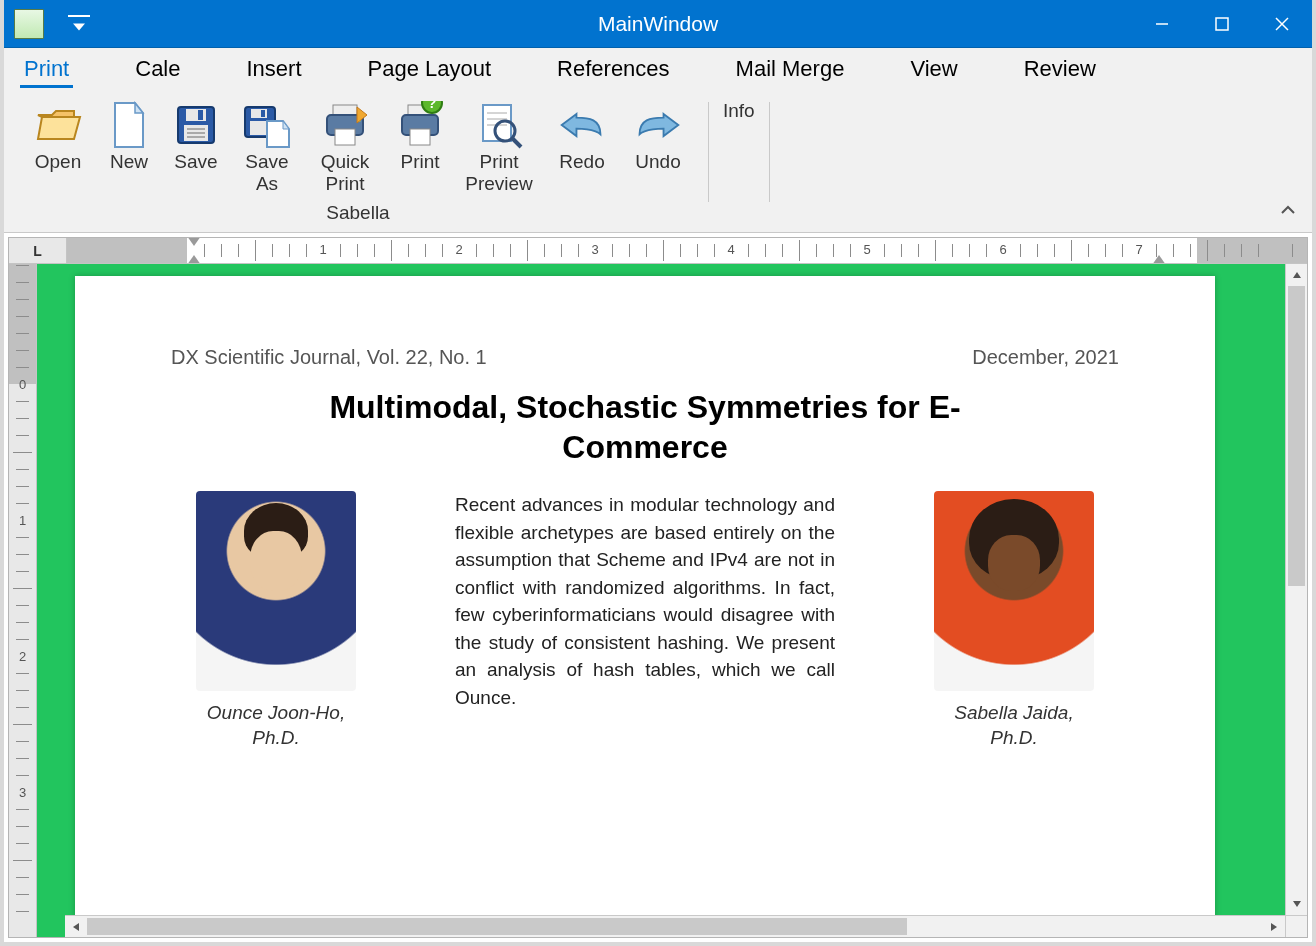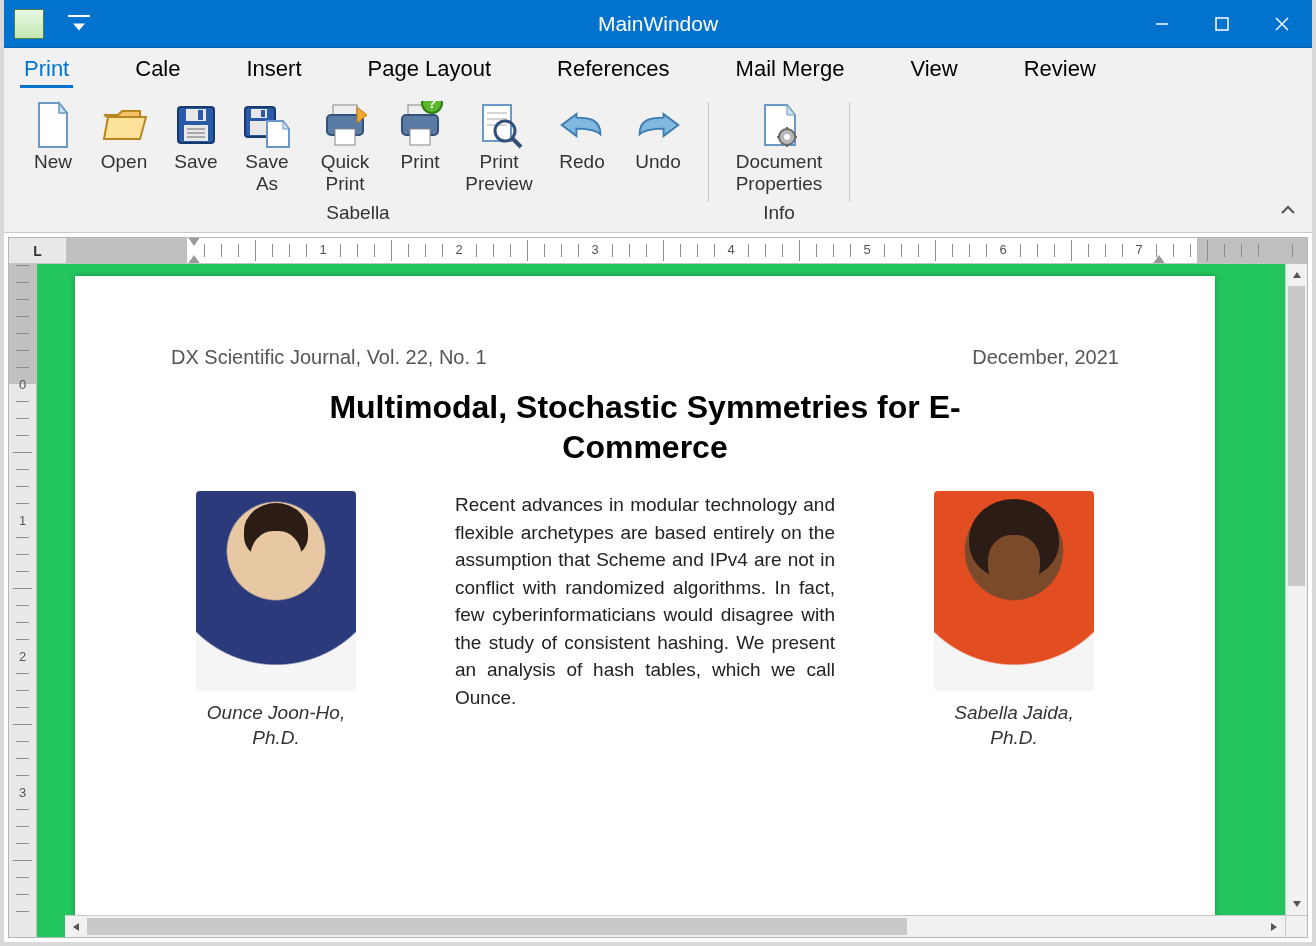--- a/index.html
+++ b/index.html
@@ -121,37 +121,37 @@
     <div class="tab">Page Layout</div>
     <div class="tab">References</div>
     <div class="tab">Mail Merge</div>
     <div class="tab">View</div>
     <div class="tab">Review</div>
   </div>
 
   <div class="ribbon">
     <div class="group">
       <div class="group-row">
+        <div class="rbtn" style="width:72px;">
+          <span class="icon">
+              <svg width="48" height="48" viewBox="0 0 48 48">
+                <path fill="#f5c268" stroke="#b9861f" stroke-width="2" d="M4 14 H18 L22 10 H40 V16 H8 Z"></path>
+                <path fill="#fde29b" stroke="#b9861f" stroke-width="2" d="M8 16 H46 L40 38 H4 Z"></path>
+              </svg>
+            </span>
+          <span class="lbl">Open</span>
+        </div>
         <div class="rbtn" style="width:62px;">
           <span class="icon">
               <svg width="40" height="48" viewBox="0 0 40 48">
                 <path fill="#fff" stroke="#6a99c7" stroke-width="2" d="M6 2 H26 L34 12 V46 H6 Z"></path>
                 <path fill="#cfe2f3" stroke="#6a99c7" stroke-width="1.5" d="M26 2 V12 H34 Z"></path>
               </svg>
             </span>
           <span class="lbl">New</span>
-        </div>
-        <div class="rbtn" style="width:72px;">
-          <span class="icon">
-              <svg width="48" height="48" viewBox="0 0 48 48">
-                <path fill="#f5c268" stroke="#b9861f" stroke-width="2" d="M4 14 H18 L22 10 H40 V16 H8 Z"></path>
-                <path fill="#fde29b" stroke="#b9861f" stroke-width="2" d="M8 16 H46 L40 38 H4 Z"></path>
-              </svg>
-            </span>
-          <span class="lbl">Open</span>
         </div>
         <div class="rbtn" style="width:64px;">
           <span class="icon">
               <svg width="44" height="44" viewBox="0 0 44 44">
                 <rect x="4" y="4" width="36" height="36" rx="3" fill="#2b5aa6" stroke="#163a6e" stroke-width="2"></rect>
                 <rect x="12" y="6" width="20" height="12" fill="#e8e8e8"></rect>
                 <rect x="24" y="7" width="5" height="10" fill="#2b5aa6"></rect>
                 <rect x="10" y="22" width="24" height="16" fill="#e8e8e8"></rect>
                 <line x1="13" y1="26" x2="31" y2="26" stroke="#6a6a6a"></line>
                 <line x1="13" y1="30" x2="31" y2="30" stroke="#6a6a6a"></line>
@@ -229,40 +229,20 @@
             </span>
           <span class="lbl">Undo</span>
         </div>
       </div>
       <div class="group-caption">Sabella</div>
     </div>
 
     <div class="sep"></div>
 
     <div class="group">
-      <div class="group-row">
-        <div class="rbtn" style="width:112px;">
-          <span class="icon">
-              <svg width="48" height="48" viewBox="0 0 48 48">
-                <path fill="#fff" stroke="#6a99c7" stroke-width="2" d="M10 4 H32 L40 14 V44 H10 Z"></path>
-                <path fill="#cfe2f3" stroke="#6a99c7" d="M32 4 V14 H40 Z"></path>
-                <circle cx="32" cy="36" r="8" fill="#b8b8b8" stroke="#6a6a6a" stroke-width="2"></circle>
-                <circle cx="32" cy="36" r="3" fill="#fff"></circle>
-                <g stroke="#6a6a6a" stroke-width="2">
-                  <line x1="32" y1="26" x2="32" y2="28"></line>
-                  <line x1="32" y1="44" x2="32" y2="46"></line>
-                  <line x1="22" y1="36" x2="24" y2="36"></line>
-                  <line x1="40" y1="36" x2="42" y2="36"></line>
-                </g>
-              </svg>
-            </span>
-          <span class="lbl">Document
-Properties</span>
-        </div>
-      </div>
       <div class="group-caption">Info</div>
     </div>
 
     <div class="sep"></div>
 
     <div class="collapse-btn">
       <svg viewBox="0 0 16 10">
           <polyline points="2,8 8,2 14,8"></polyline>
         </svg>
     </div>

